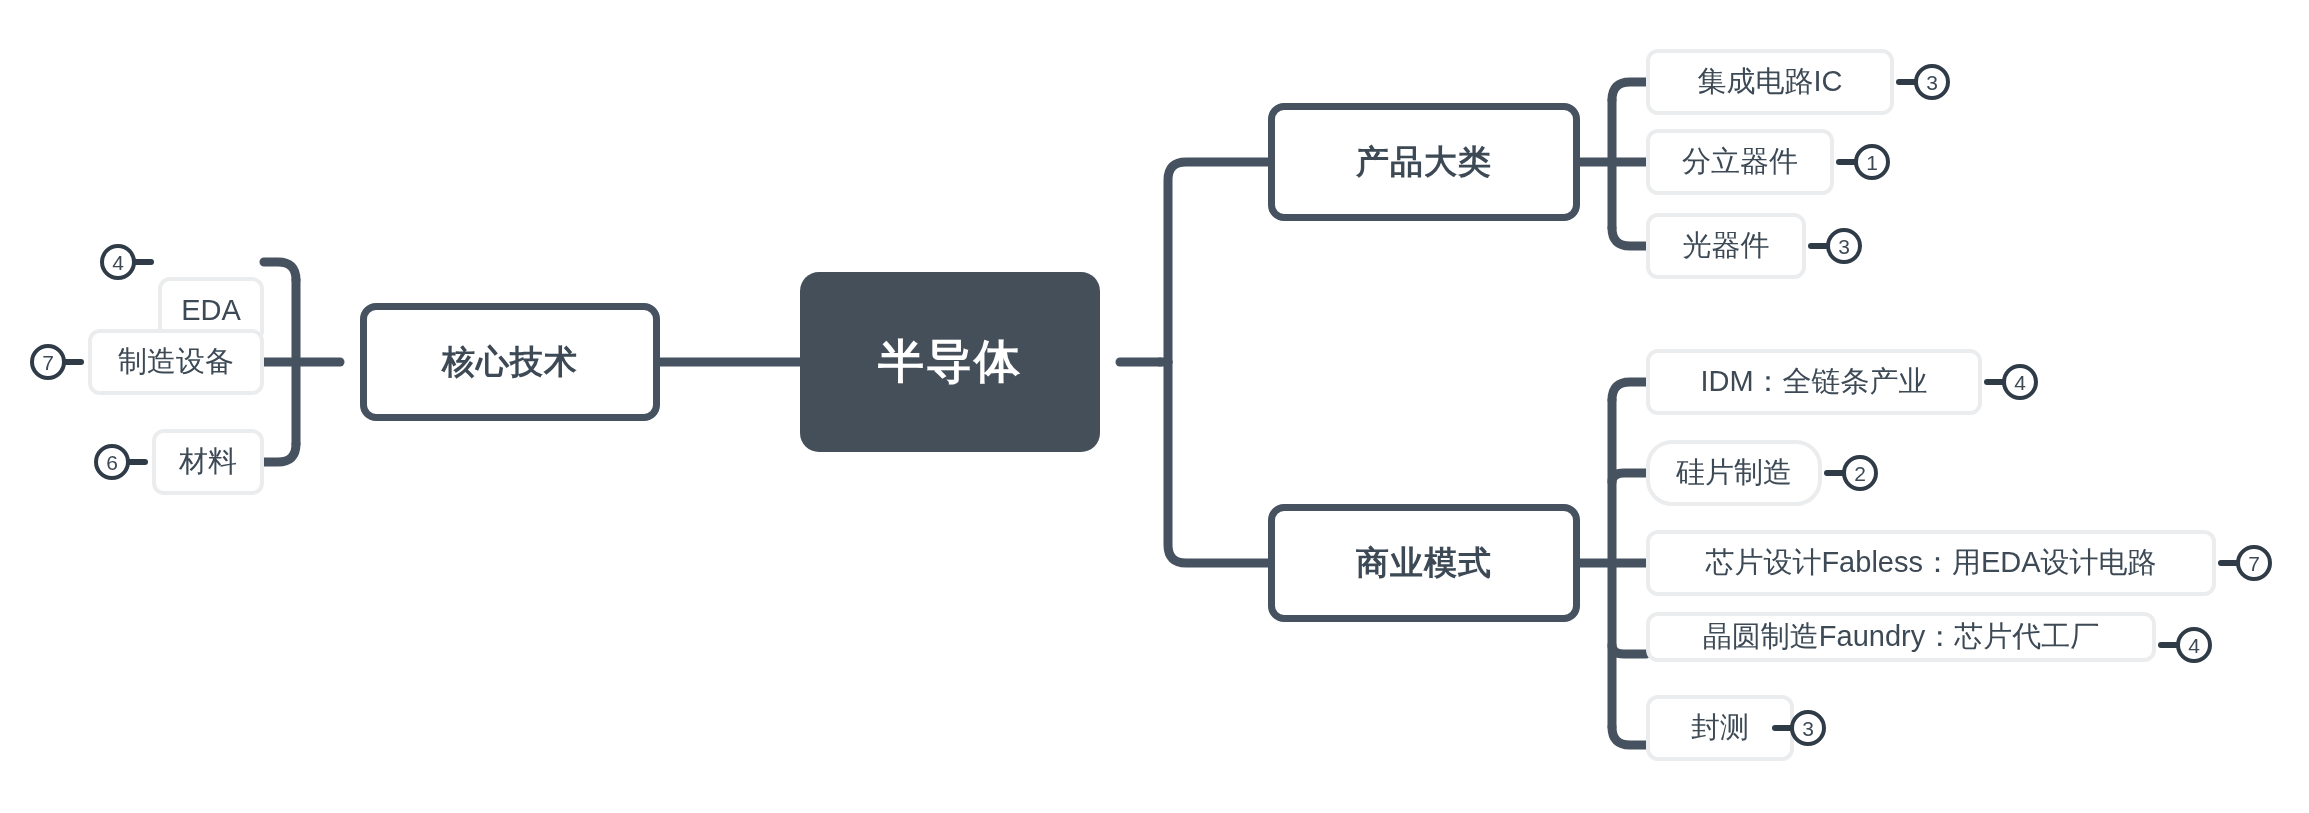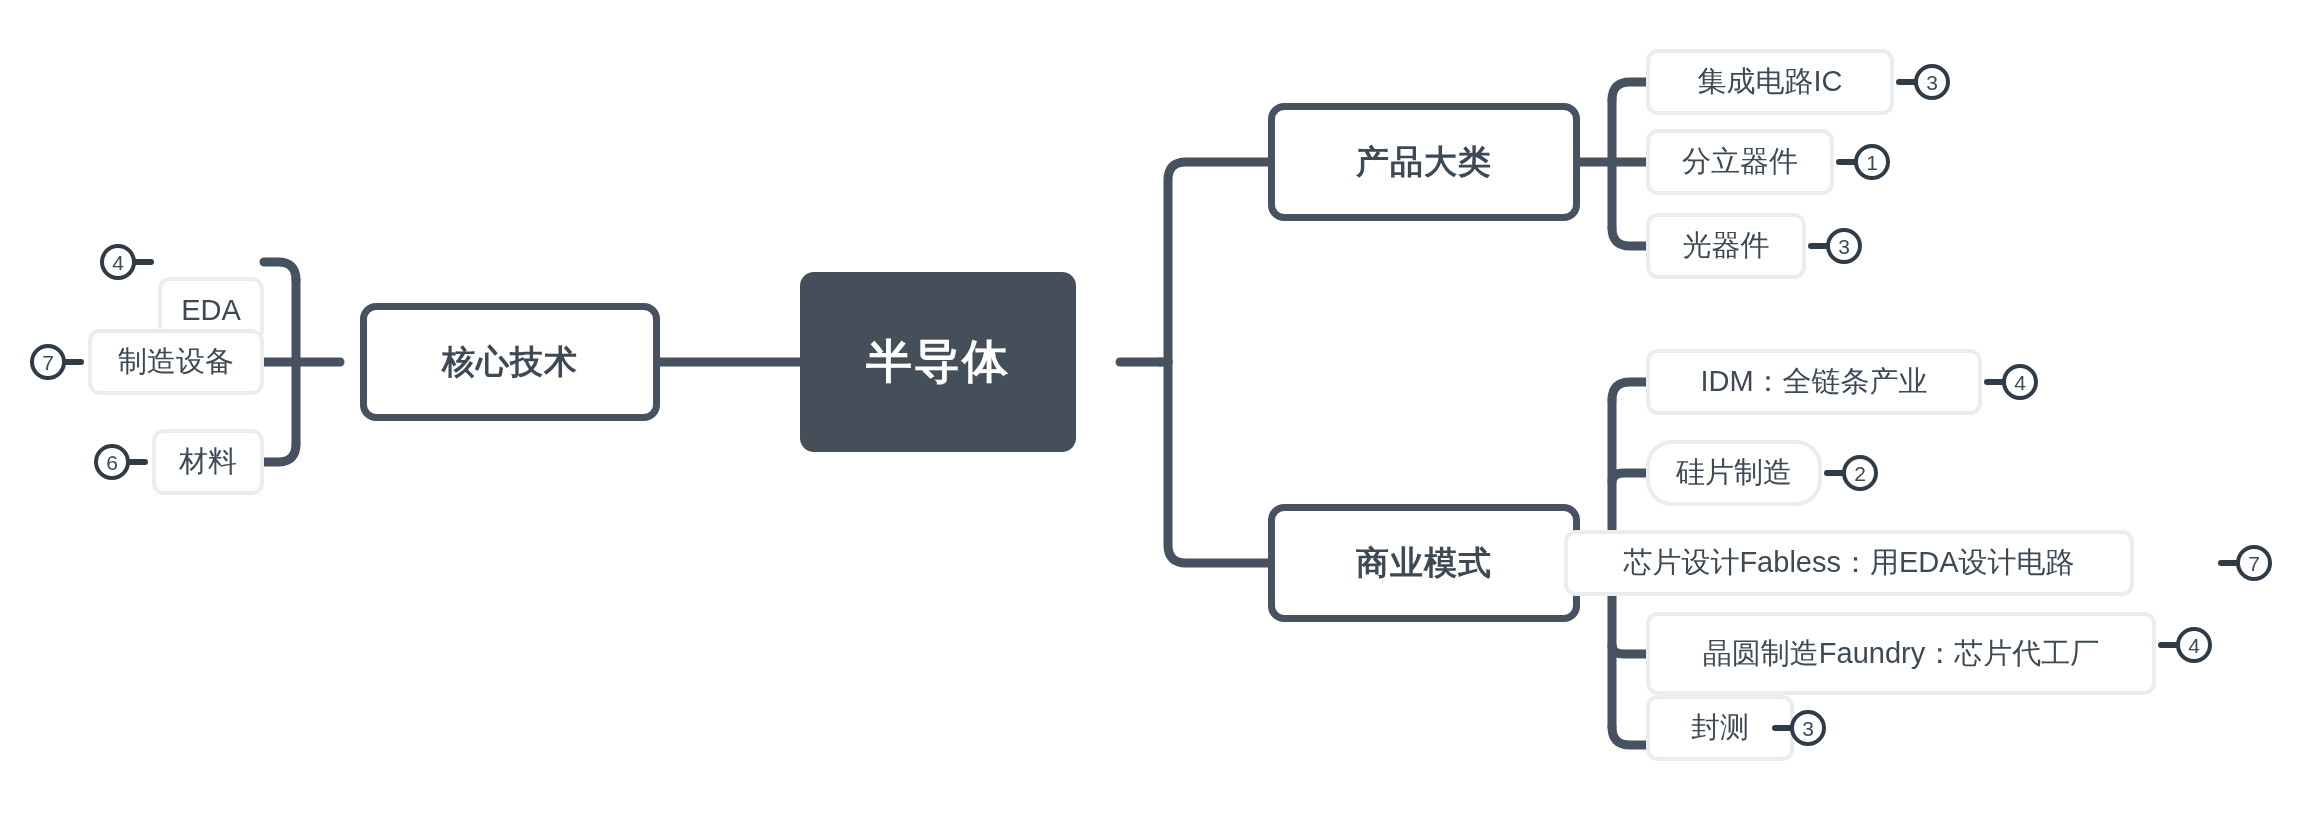--- a/index.html
+++ b/index.html
@@ -123,21 +123,21 @@
       <path d="M 1580 563 L 1612 563"></path>
       <path d="M 1612 400 Q 1612 382 1630 382 L 1646 382"></path>
       <path d="M 1612 400 L 1612 727"></path>
       <path d="M 1612 727 Q 1612 745 1630 745 L 1646 745"></path>
       <path d="M 1612 563 L 1646 563"></path>
       <path d="M 1612 482 Q 1612 473 1624 473 L 1646 473"></path>
       <path d="M 1612 645 Q 1612 654 1624 654 L 1646 654"></path>
     </g>
   </svg>
 
-  <div class="node root" style="left:800px; top:272px; width:276px; height:180px;">
+  <div class="node root" style="left:800px; top:272px; width:300px; height:180px;border-radius:19px;">
     <span>半导体</span>
   </div>
 
   <div class="node branch" style="left:360px; top:303px; width:300px; height:118px;">
     <span>核心技术</span>
   </div>
 
   <div class="node leaf" style="left:158px; top:229px; width:106px; height:66px;margin-top:48px;">
     <span>EDA</span>
   </div>
@@ -203,29 +203,29 @@
   </div>
 
   <div class="node leaf" style="left:1646px; top:440px; width:176px; height:66px;border-radius:26px;">
     <span>硅片制造</span>
   </div>
   <div class="badge-stub" style="left:1824px; top:470px; width:22px;"></div>
   <div class="badge" style="left:1842px; top:455px;">
     <span>2</span>
   </div>
 
-  <div class="node leaf" style="left:1564px; top:530px; width:570px; height:66px;">
+  <div class="node leaf" style="left:1646px; top:530px; width:570px; height:66px;">
     <span>芯片设计Fabless：用EDA设计电路</span>
   </div>
   <div class="badge-stub" style="left:2218px; top:560px; width:22px;"></div>
   <div class="badge" style="left:2236px; top:545px;">
     <span>7</span>
   </div>
 
-  <div class="node leaf" style="left:1646px; top:612px; width:510px; height:83px;">
+  <div class="node leaf" style="left:1646px; top:612px; width:510px; height:50px;">
     <span>晶圆制造Faundry：芯片代工厂</span>
   </div>
   <div class="badge-stub" style="left:2158px; top:642px; width:22px;"></div>
   <div class="badge" style="left:2176px; top:627px;">
     <span>4</span>
   </div>
 
   <div class="node leaf" style="left:1646px; top:695px; width:148px; height:66px;">
     <span>封测</span>
   </div>

